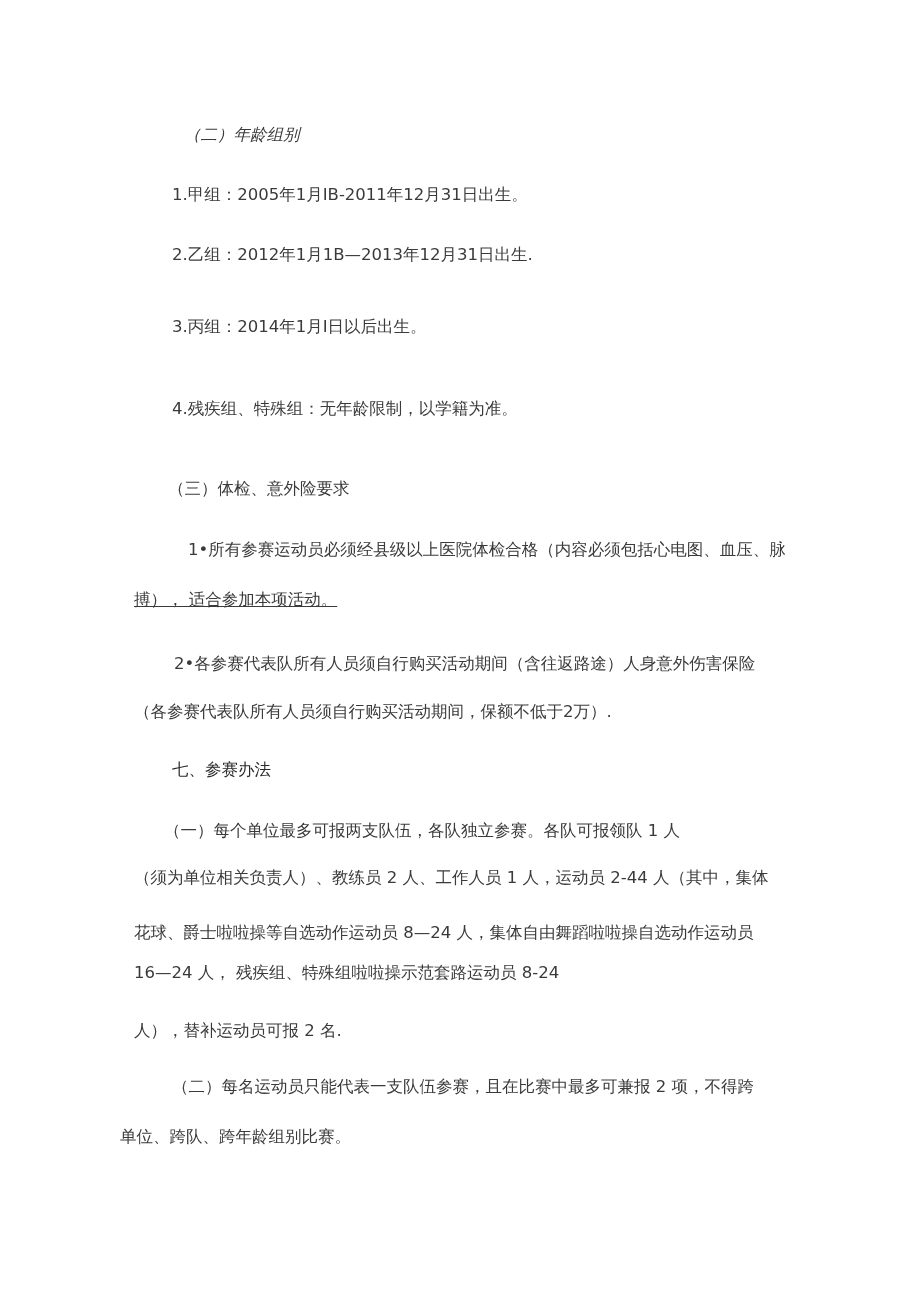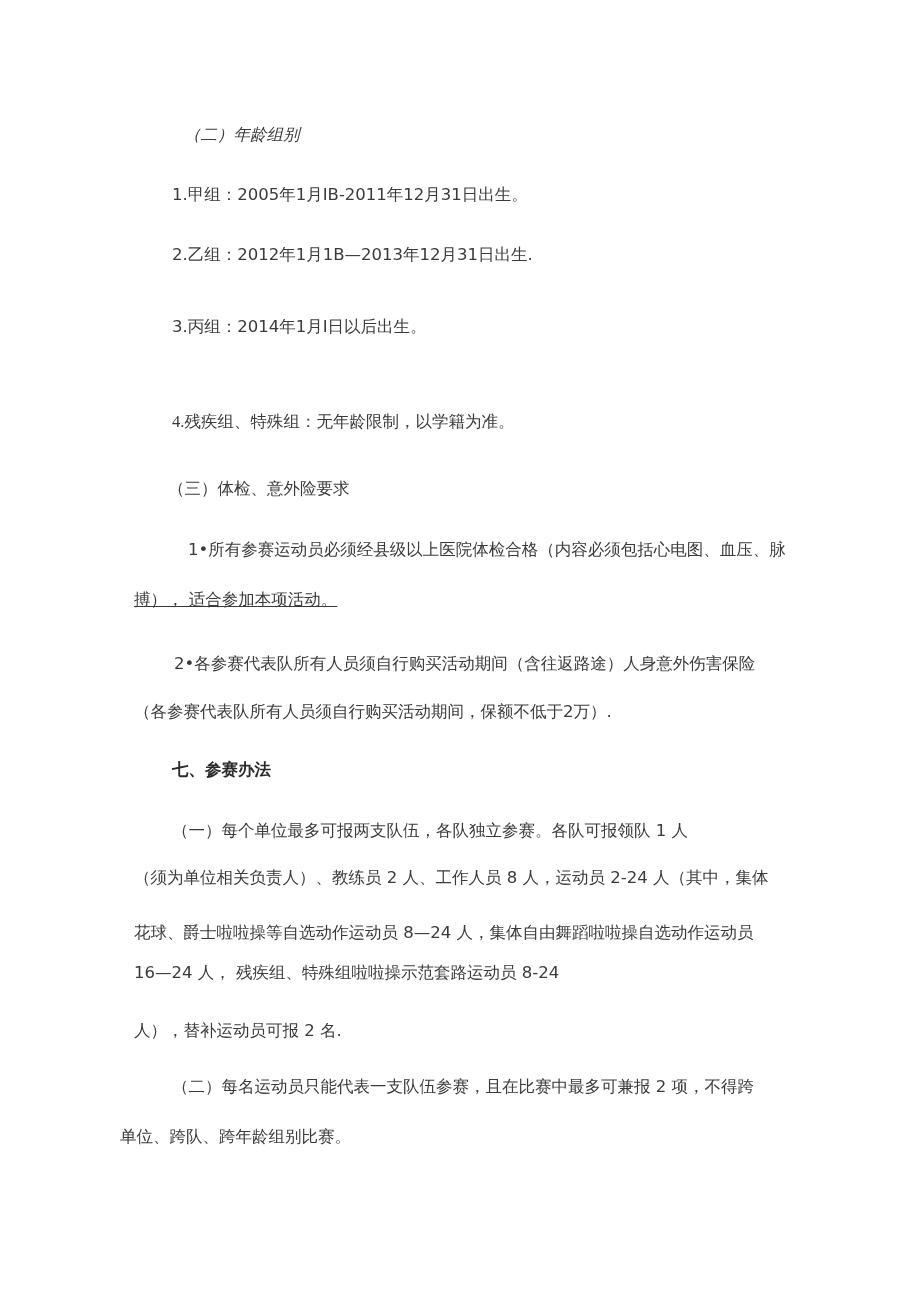--- a/index.html
+++ b/index.html
@@ -16,48 +16,48 @@
       color: #3a3a3a;
     }
     .line {
       position: absolute;
       font-size: 16.5px;
       line-height: 22px;
       white-space: nowrap;
       letter-spacing: 0px;
     }
     .bold {
-      font-weight: bold;
+      font-weight: normal;
       color: #2a2a2a;
     }
   </style>
 </head>
 <body>
 
 <div>
 
   <div class="line" style="left:184px; top:124px;font-style:italic;">（二）年龄组别</div>
 
   <div class="line" style="left:172px; top:184px;">1.甲组：2005年1月IB-2011年12月31日出生。</div>
   <div class="line" style="left:172px; top:244px;">2.乙组：2012年1月1B—2013年12月31日出生.</div>
   <div class="line" style="left:172px; top:316px;">3.丙组：2014年1月I日以后出生。</div>
-  <div class="line" style="left:172px; top:411px;font-family:Liberation Serif, serif;">4.残疾组、特殊组：无年龄限制，以学籍为准。</div>
+  <div class="line" style="left:172px; top:398px;">4.残疾组、特殊组：无年龄限制，以学籍为准。</div>
 
   <div class="line" style="left:168px; top:478px;">（三）体检、意外险要求</div>
 
   <div class="line" style="left:188px; top:539px;">1•所有参赛运动员必须经县级以上医院体检合格（内容必须包括心电图、血压、脉</div>
   <div class="line" style="left:134px; top:589px;text-decoration:underline;">搏），  适合参加本项活动。</div>
 
   <div class="line" style="left:174px; top:653px;">2•各参赛代表队所有人员须自行购买活动期间（含往返路途）人身意外伤害保险</div>
   <div class="line" style="left:134px; top:701px;">（各参赛代表队所有人员须自行购买活动期间，保额不低于2万）.</div>
 
   <div class="line bold" style="left:172px; top:759px;">七、参赛办法</div>
 
-  <div class="line" style="left:172px; top:820px;">（一）每个单位最多可报两支队伍，各队独立参赛。各队可报领队 1 人</div>
-  <div class="line" style="left:134px; top:867px;">（须为单位相关负责人）、教练员 2 人、工作人员 8 人，运动员 2-24 人（其中，集体</div>
+  <div class="line" style="left:164px; top:820px;">（一）每个单位最多可报两支队伍，各队独立参赛。各队可报领队 1 人</div>
+  <div class="line" style="left:134px; top:867px;">（须为单位相关负责人）、教练员 2 人、工作人员 1 人，运动员 2-44 人（其中，集体</div>
   <div class="line" style="left:134px; top:914px;margin-top:8px;">花球、爵士啦啦操等自选动作运动员 8—24 人，集体自由舞蹈啦啦操自选动作运动员</div>
   <div class="line" style="left:134px; top:962px;">16—24 人，  残疾组、特殊组啦啦操示范套路运动员 8-24</div>
   <div class="line" style="left:134px; top:1020px;">人），替补运动员可报 2 名.</div>
 
   <div class="line" style="left:172px; top:1076px;">（二）每名运动员只能代表一支队伍参赛，且在比赛中最多可兼报 2 项，不得跨</div>
   <div class="line" style="left:120px; top:1126px;">单位、跨队、跨年龄组别比赛。</div>
 
 </div>
 
 </body></html>

